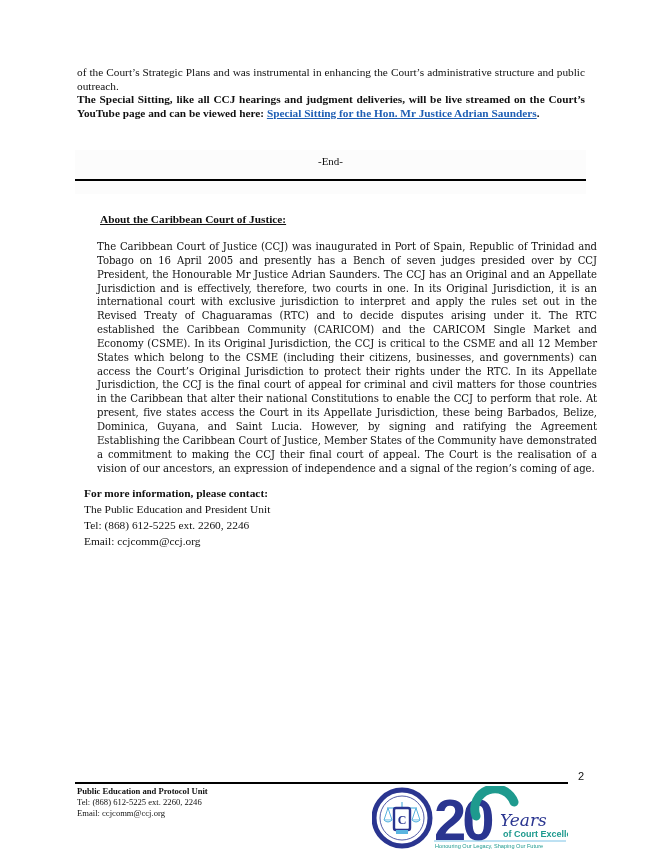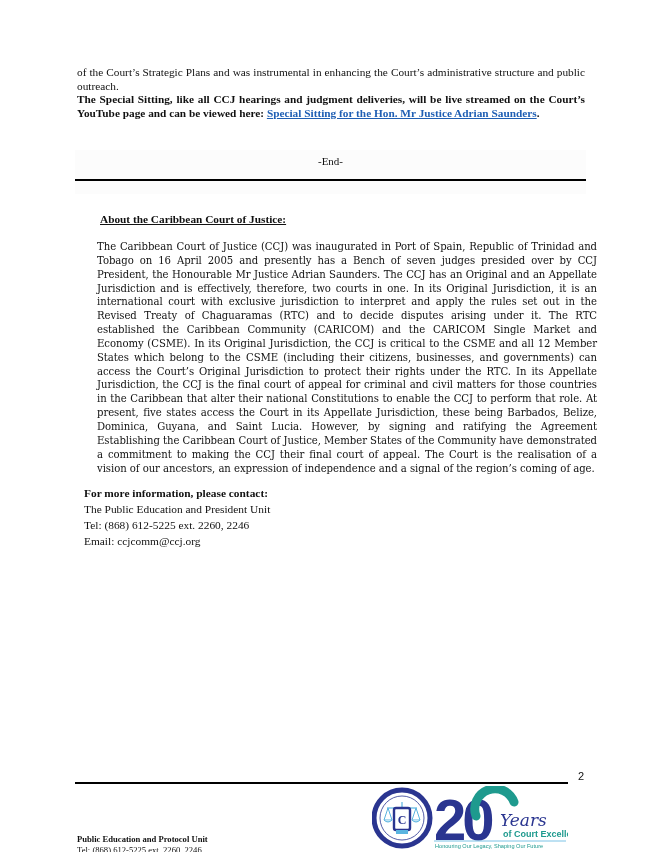--- a/index.html
+++ b/index.html
@@ -23,21 +23,21 @@
                   line-height: 13.85px; text-align: justify; margin: 12px;
                   font-family: "DejaVu Serif", "Liberation Serif", serif; font-size: 10.1px; letter-spacing: -0.05px; }
 
     .contact { position: absolute; left: 84px; top: 485px; font-size: 11.4px; line-height: 16px; }
     .contact .c-head { font-weight: bold; }
 
     .page-number { position: absolute; left: 578px; top: 770px; font-size: 11px;
                    font-family: "Liberation Sans", sans-serif; }
     .footer-rule { position: absolute; left: 75px; top: 782px; width: 493px; height: 2px; background: #000; }
     .footer-text { position: absolute; left: 77px; top: 786px; font-size: 8.6px; line-height: 11px; }
-    .footer-text .f-head { font-weight: bold; margin-top: 48px; }
+    .footer-text .f-head { font-weight: bold; }
 
     .logo { position: absolute; left: 372px; top: 786px; width: 196px; height: 64px; }
   </style>
 </head>
 <body>
 
 <div class="page">
 
   <p class="para" id="p1">of the Court’s Strategic Plans and was instrumental in enhancing the Court’s administrative structure and public outreach.</p>
 

